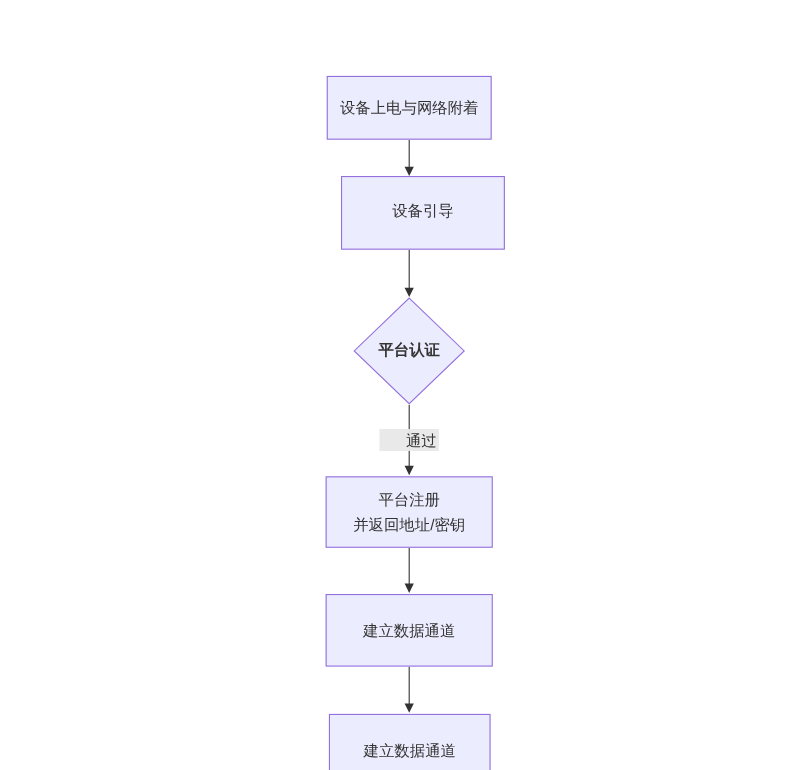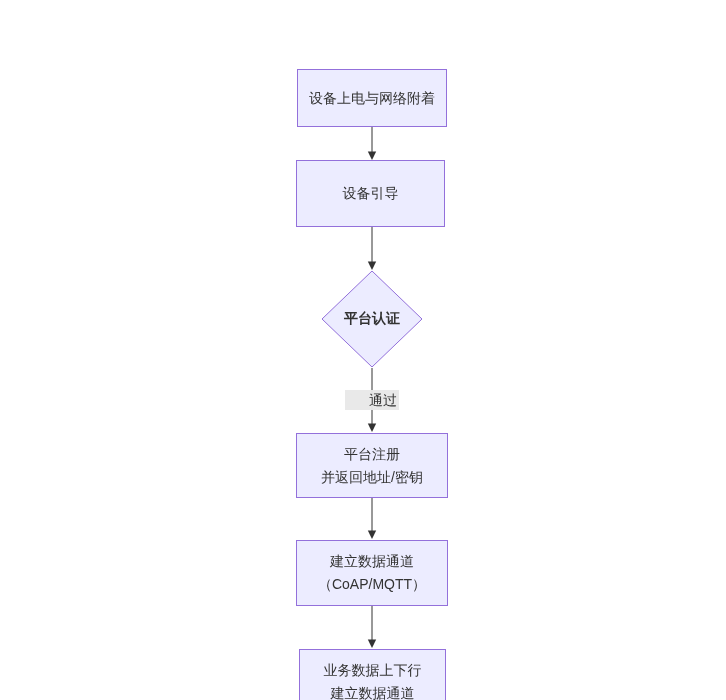--- a/index.html
+++ b/index.html
@@ -102,41 +102,39 @@
     <g>
       <line x1="372" y1="558" x2="372" y2="592" stroke="#333333" stroke-width="1"></line>
       <polygon points="372,600 367.8,591.5 376.2,591.5" fill="#333333"></polygon>
     </g>
   </svg>
 
   <div class="node rect" style="left:297px; top:21px; width:150px; height:58px; line-height:22px;">
     <div class="nline">设备上电与网络附着</div>
   </div>
 
-  <div class="node rect" style="left:296px; top:112px; width:149px; height:67px;">
+  <div class="node rect" style="left:310px; top:112px; width:149px; height:67px;font-family:Liberation Mono, monospace;">
     <div class="nline">设备引导</div>
   </div>
 
   <div class="diamond-wrap" style="left:321px; top:222px; width:102px; height:98px;">
     <svg class="diamond-svg" width="102" height="98" viewBox="0 0 102 98">
       <polygon points="51,1 101,49 51,97 1,49" fill="#ECECFF" stroke="#9370DB" stroke-width="1"></polygon>
     </svg>
     <div class="diamond-label">平台认证</div>
   </div>
 
   <div class="edge-label" style="left:372px; top:352px;padding-left:24px;">通过</div>
 
   <div class="node rect" style="left:296px; top:385px; width:152px; height:65px;">
     <div class="nline">平台注册</div>
     <div class="nline">并返回地址/密钥</div>
   </div>
 
   <div class="node rect" style="left:296px; top:492px; width:152px; height:66px;">
     <div class="nline">建立数据通道</div>
-    <div class="nline">（CoAP/MQTT）</div>
   </div>
 
   <div class="node rect" style="left:299px; top:601px; width:147px; height:66px;">
-    <div class="nline">业务数据上下行</div>
     <div class="nline">建立数据通道</div>
   </div>
 
 </div>
 
 </body></html>

